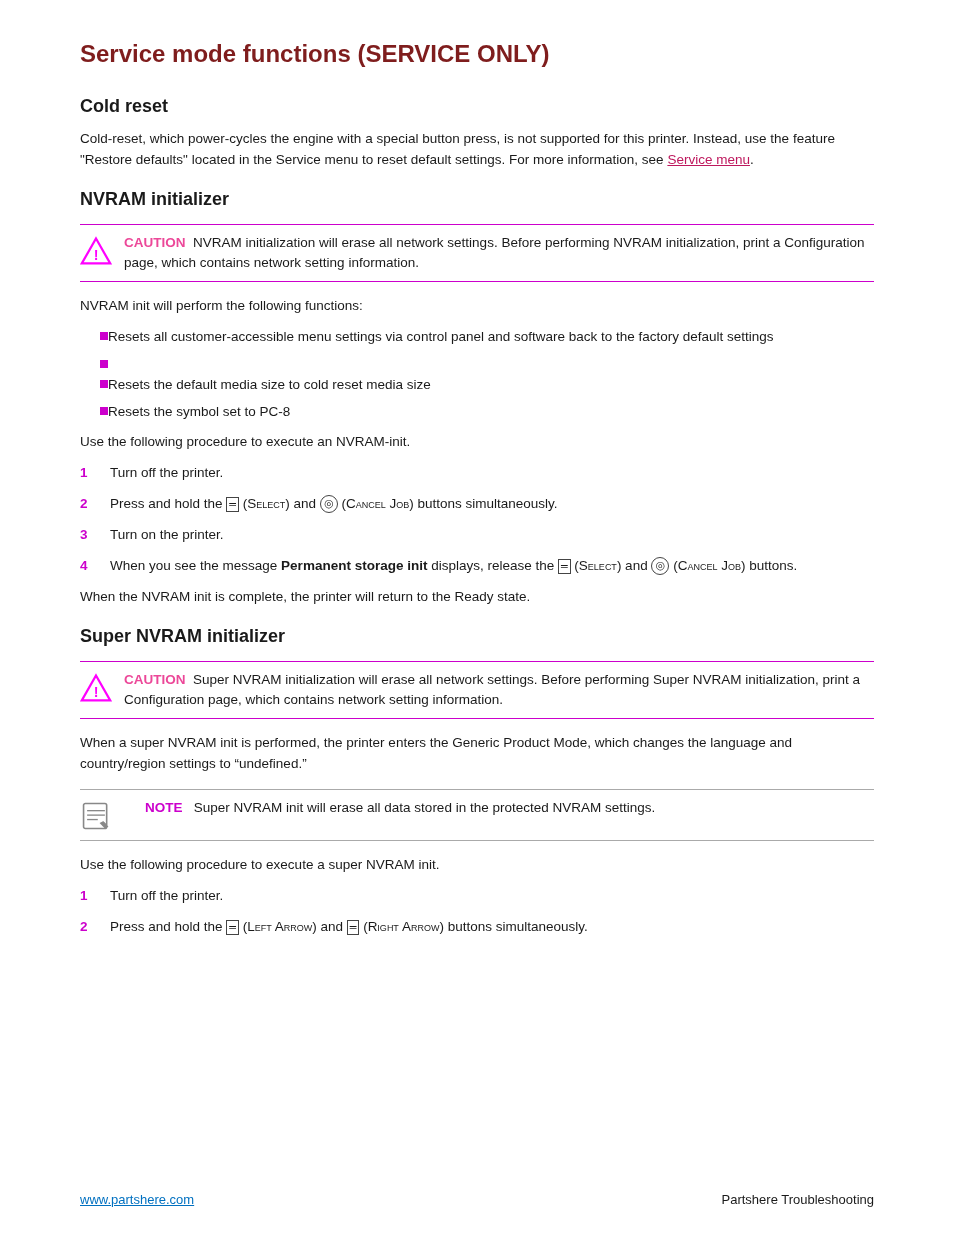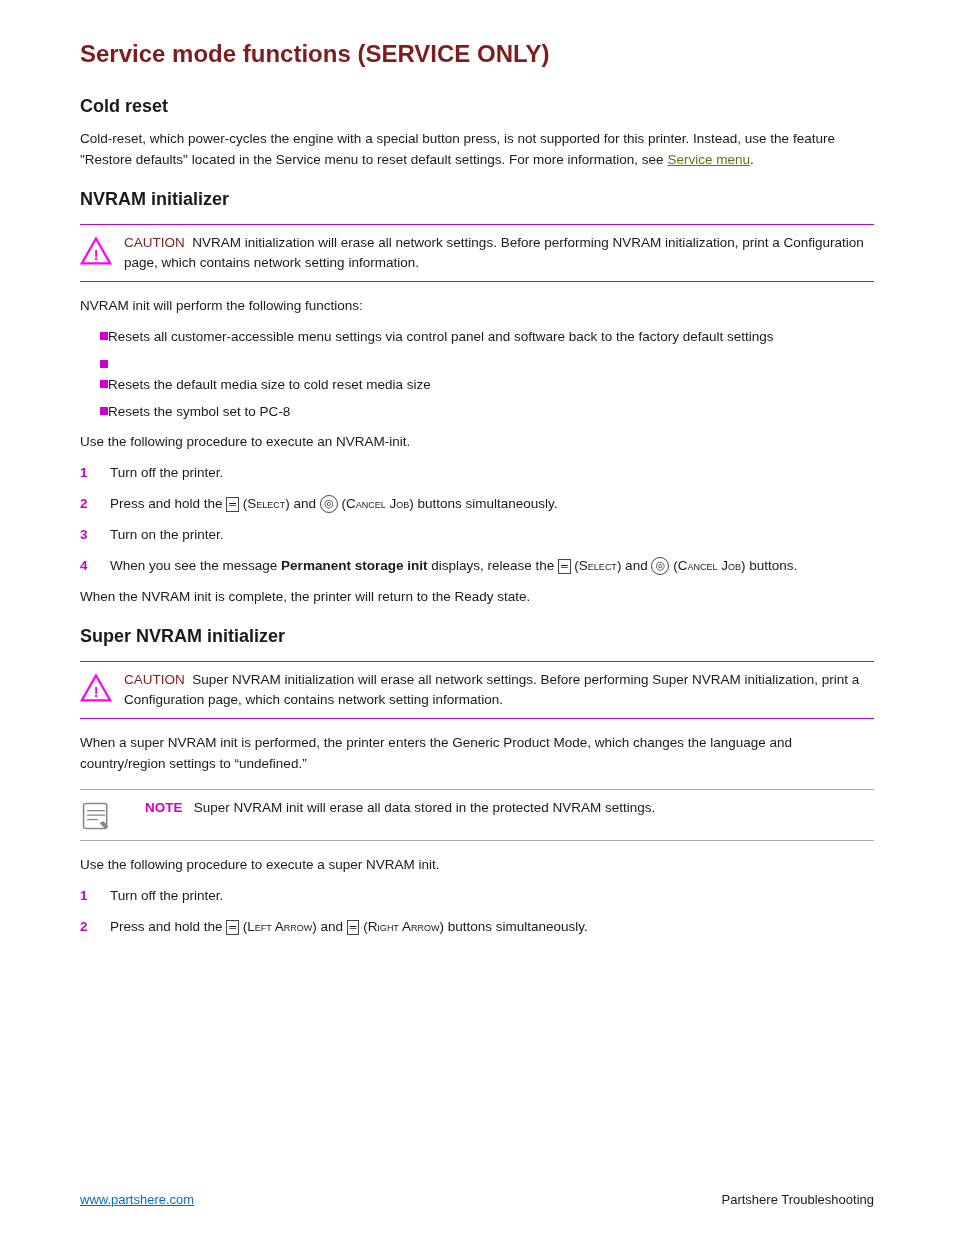--- a/index.html
+++ b/index.html
@@ -23,21 +23,21 @@
       font-size: 18px;
       font-weight: bold;
       color: #1a1a1a;
       margin-bottom: 12px;
     }
     .body-text {
       line-height: 1.55;
       margin-bottom: 10px;
     }
     a {
-      color: #4d7c0f;
+      color: #be185d;
       text-decoration: underline;
     }
     .caution-box {
       border-top: 1px solid #cc00cc;
       border-bottom: 1px solid #cc00cc;
       padding: 8px 0 8px 0;
       margin: 14px 0 14px 0;
       display: flex;
       align-items: flex-start;
       gap: 12px;
@@ -47,22 +47,22 @@
       width: 32px;
       height: 32px;
       margin-top: 2px;
     }
     .caution-text {
       flex: 1;
       line-height: 1.5;
       font-size: 13.5px;
     }
     .caution-label {
-      color: #7f1d1d;
-      font-weight: normal;
+      color: #ec4899;
+      font-weight: bold;
     }
     .bullet-list {
       margin: 10px 0 10px 20px;
       list-style: none;
     }
     .bullet-list li {
       display: flex;
       align-items: flex-start;
       margin-bottom: 7px;
       line-height: 1.5;

